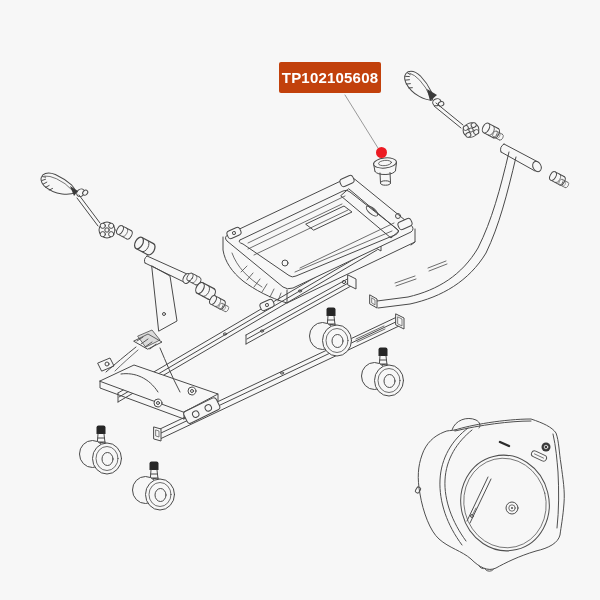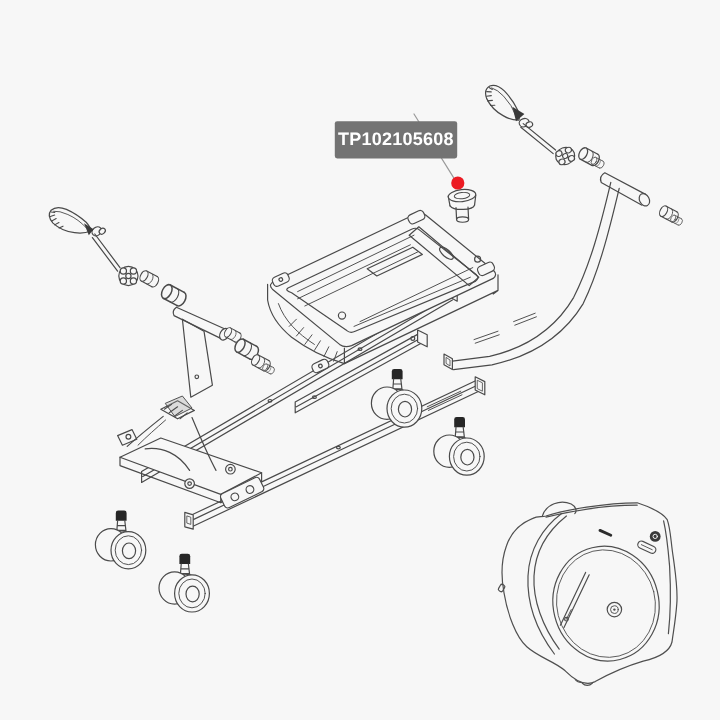--- a/index.html
+++ b/index.html
@@ -1,24 +1,24 @@
 <!DOCTYPE html>
 <html><head>
 <meta charset="utf-8">
 <style>
   html,body{margin:0;padding:0;}
   body{font-family:"Liberation Sans",sans-serif;}
   #stage{position:relative;width:600px;height:600px;background:#f7f7f7;overflow:hidden;}
   #stage svg{position:absolute;left:0;top:0;}
   .part-label{
     position:absolute;left:279px;top:62px;width:102px;height:31px;
-    background:#737373;color:#ffffff;border-radius:2px;
+    background:#c2410c;color:#ffffff;border-radius:2px;
     font-size:15px;font-weight:700;letter-spacing:.2px;
     display:flex;align-items:center;justify-content:center;
-    cursor:pointer;user-select:none;margin-top:39px;
+    cursor:pointer;user-select:none;
   }
 </style>
 </head>
 <body>
 
 <div id="stage">
 
 <svg width="600" height="600" viewBox="0 0 600 600">
   <defs>
     <g id="sym-caster">

